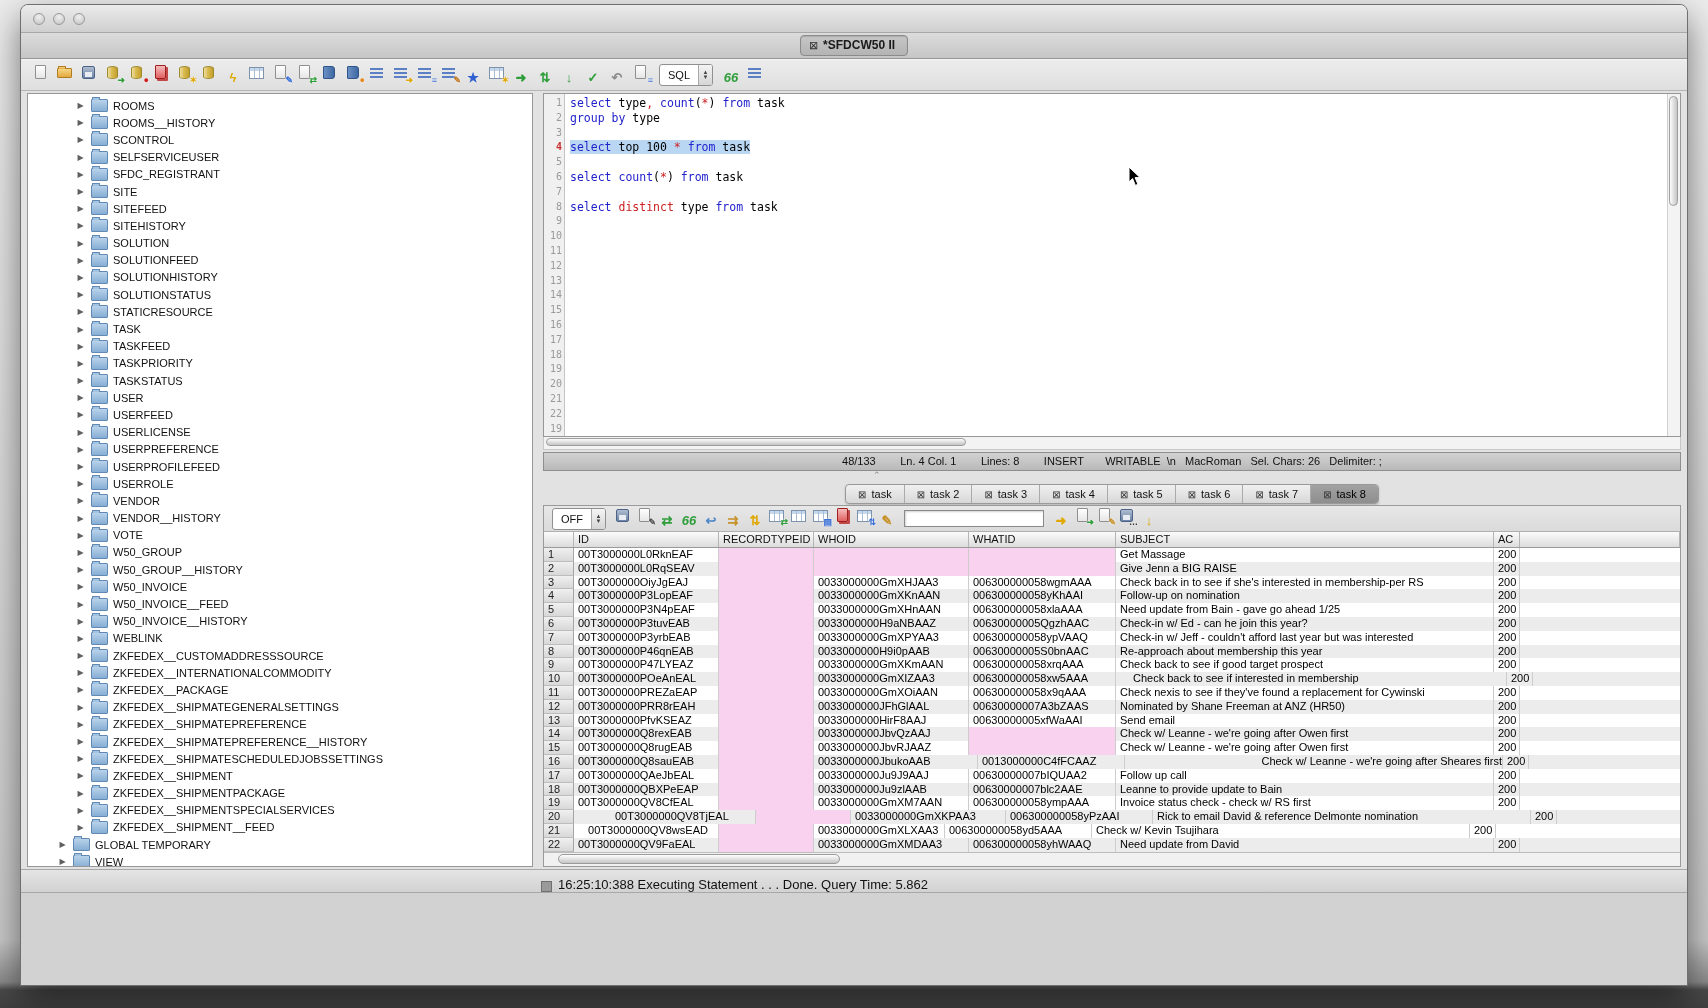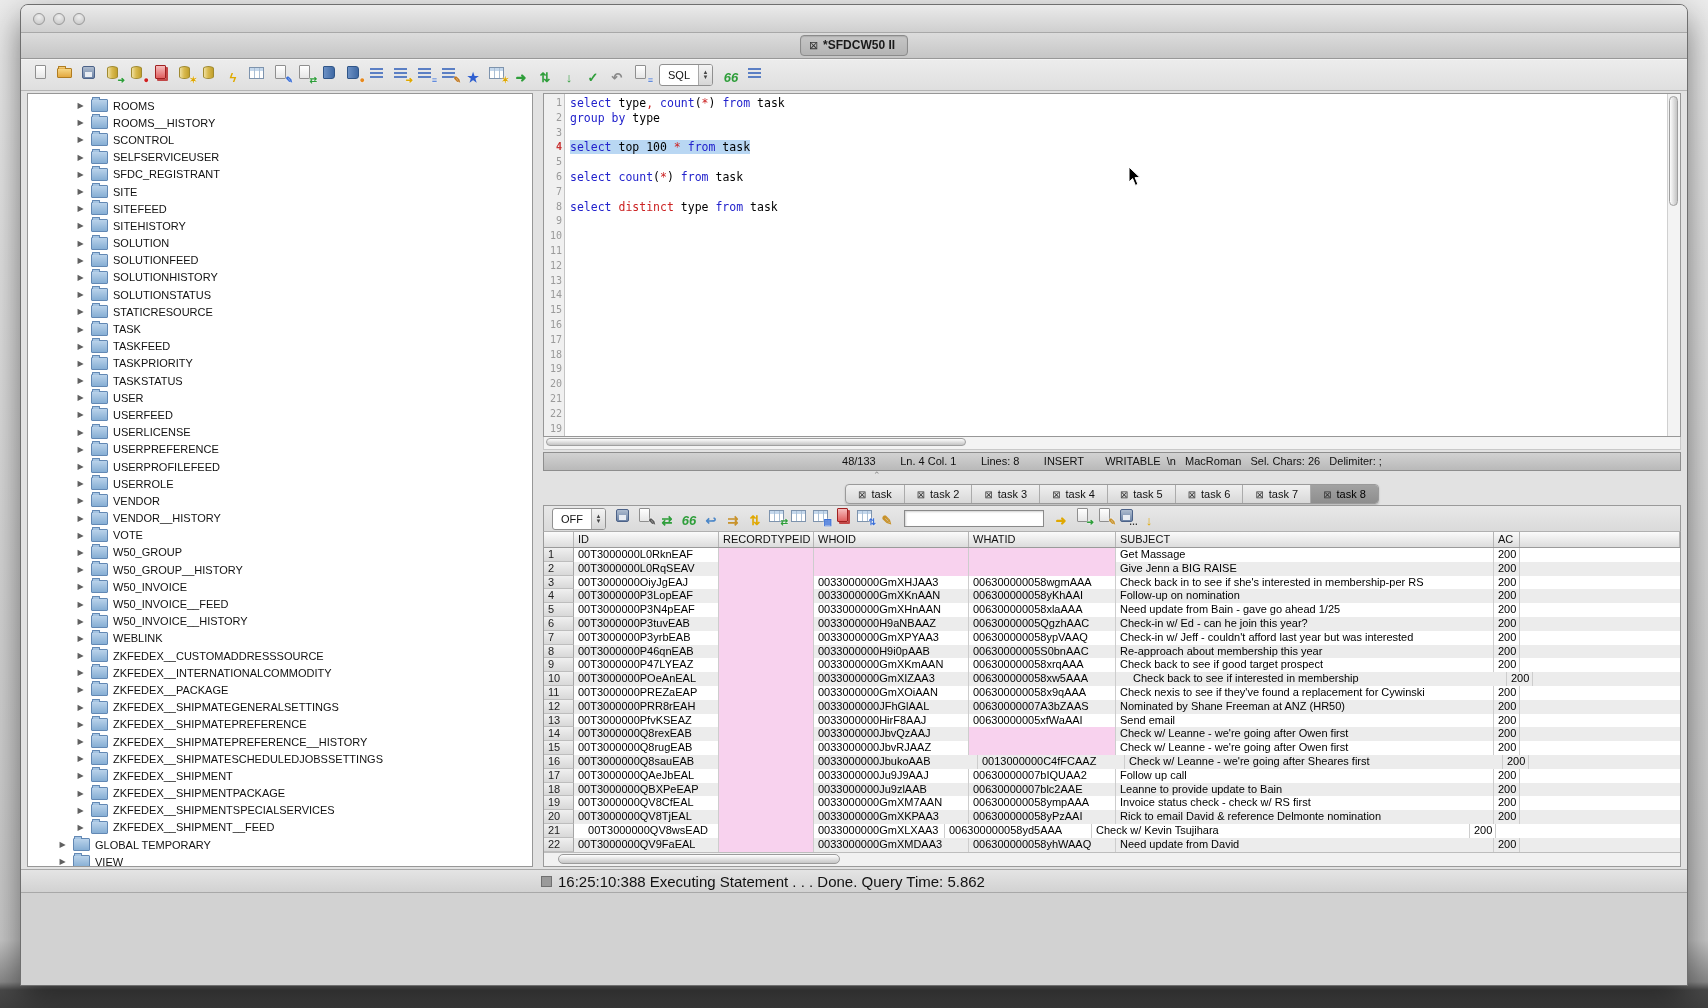--- a/index.html
+++ b/index.html
@@ -150,21 +150,21 @@
   .td.rownum{background:linear-gradient(#f0f0f0,#d8d8d8);border-right:1px solid #a5a5a5;
     border-bottom:1px solid #bdbdbd;color:#222}
   .td.null{background:#f8d2ee}
   .td.filler{border-right:none}
   .rhscroll{height:14px;background:#f1f1f1;border-top:1px solid #bdbdbd;position:relative;flex:0 0 auto}
   .rhthumb{position:absolute;top:1px;left:14px;height:10px;width:282px;border-radius:5px;
     background:linear-gradient(#ffffff,#c6c6c6);border:1px solid #9b9b9b;box-sizing:border-box}
   
   .appstatus{height:22px;margin-top:2px;background:linear-gradient(#e4e4e4,#d2d2d2);
     border-top:1px solid #a8a8a8;border-bottom:1px solid #a8a8a8;
-    display:flex;align-items:center;font-size:15px;color:#111;flex:0 0 auto}
+    display:flex;align-items:flex-end;font-size:13px;color:#111;flex:0 0 auto}
   .appstatus .spacer{width:520px;flex:0 0 auto}
   .sqicon{width:9px;height:9px;background:#9a9a9a;border:1px solid #707070;margin-right:6px}
   .bottomfill{height:92px;flex:0 0 auto;background:#d2d2d2}
   
   .cursor{position:absolute;left:1128px;top:166px;z-index:50}
 </style>
 </head>
 <body>
 
 <div class="window">
@@ -855,21 +855,21 @@
                   <span class="td" style="width: 378px;">Check w/ Leanne - we're going after Owen first</span>
                   <span class="td" style="width: 26px;">200</span>
                   <span class="td filler" style="flex: 1 1 0%;"></span>
                 </div>
                 <div class="dr even">
                   <span class="td rownum" style="width: 30px;">16</span>
                   <span class="td" style="width: 145px;">00T3000000Q8sauEAB</span>
                   <span class="td null" style="width: 95px;"></span>
                   <span class="td" style="width: 164px;">0033000000JbukoAAB</span>
                   <span class="td" style="width: 147px;">0013000000C4fFCAAZ</span>
-                  <span class="td" style="width: 378px;">Check w/ Leanne - we're going after Sheares first</span>
+                  <span class="td" style="width: 378px; text-align: right;">Check w/ Leanne - we're going after Sheares first</span>
                   <span class="td" style="width: 26px;">200</span>
                   <span class="td filler" style="flex: 1 1 0%;"></span>
                 </div>
                 <div class="dr">
                   <span class="td rownum" style="width: 30px;">17</span>
                   <span class="td" style="width: 145px;">00T3000000QAeJbEAL</span>
                   <span class="td null" style="width: 95px;"></span>
                   <span class="td" style="width: 155px;">0033000000Ju9J9AAJ</span>
                   <span class="td" style="width: 147px;">00630000007bIQUAA2</span>
                   <span class="td" style="width: 378px;">Follow up call</span>
@@ -891,21 +891,21 @@
                   <span class="td" style="width: 145px;">00T3000000QV8CfEAL</span>
                   <span class="td null" style="width: 95px;"></span>
                   <span class="td" style="width: 155px;">0033000000GmXM7AAN</span>
                   <span class="td" style="width: 147px;">006300000058ympAAA</span>
                   <span class="td" style="width: 378px;">Invoice status check - check w/ RS first</span>
                   <span class="td" style="width: 26px;">200</span>
                   <span class="td filler" style="flex: 1 1 0%;"></span>
                 </div>
                 <div class="dr even">
                   <span class="td rownum" style="width: 30px;">20</span>
-                  <span class="td" style="width: 145px;">00T3000000QV8TjEAL</span>
+                  <span class="td" style="width: 145px; margin-left: 37px;">00T3000000QV8TjEAL</span>
                   <span class="td null" style="width: 95px;"></span>
                   <span class="td" style="width: 155px;">0033000000GmXKPAA3</span>
                   <span class="td" style="width: 147px;">006300000058yPzAAI</span>
                   <span class="td" style="width: 378px;">Rick to email David &amp; reference Delmonte nomination</span>
                   <span class="td" style="width: 26px;">200</span>
                   <span class="td filler" style="flex: 1 1 0%;"></span>
                 </div>
                 <div class="dr">
                   <span class="td rownum" style="width: 30px;">21</span>
                   <span class="td" style="width: 145px; text-align: center;">00T3000000QV8wsEAD</span>

